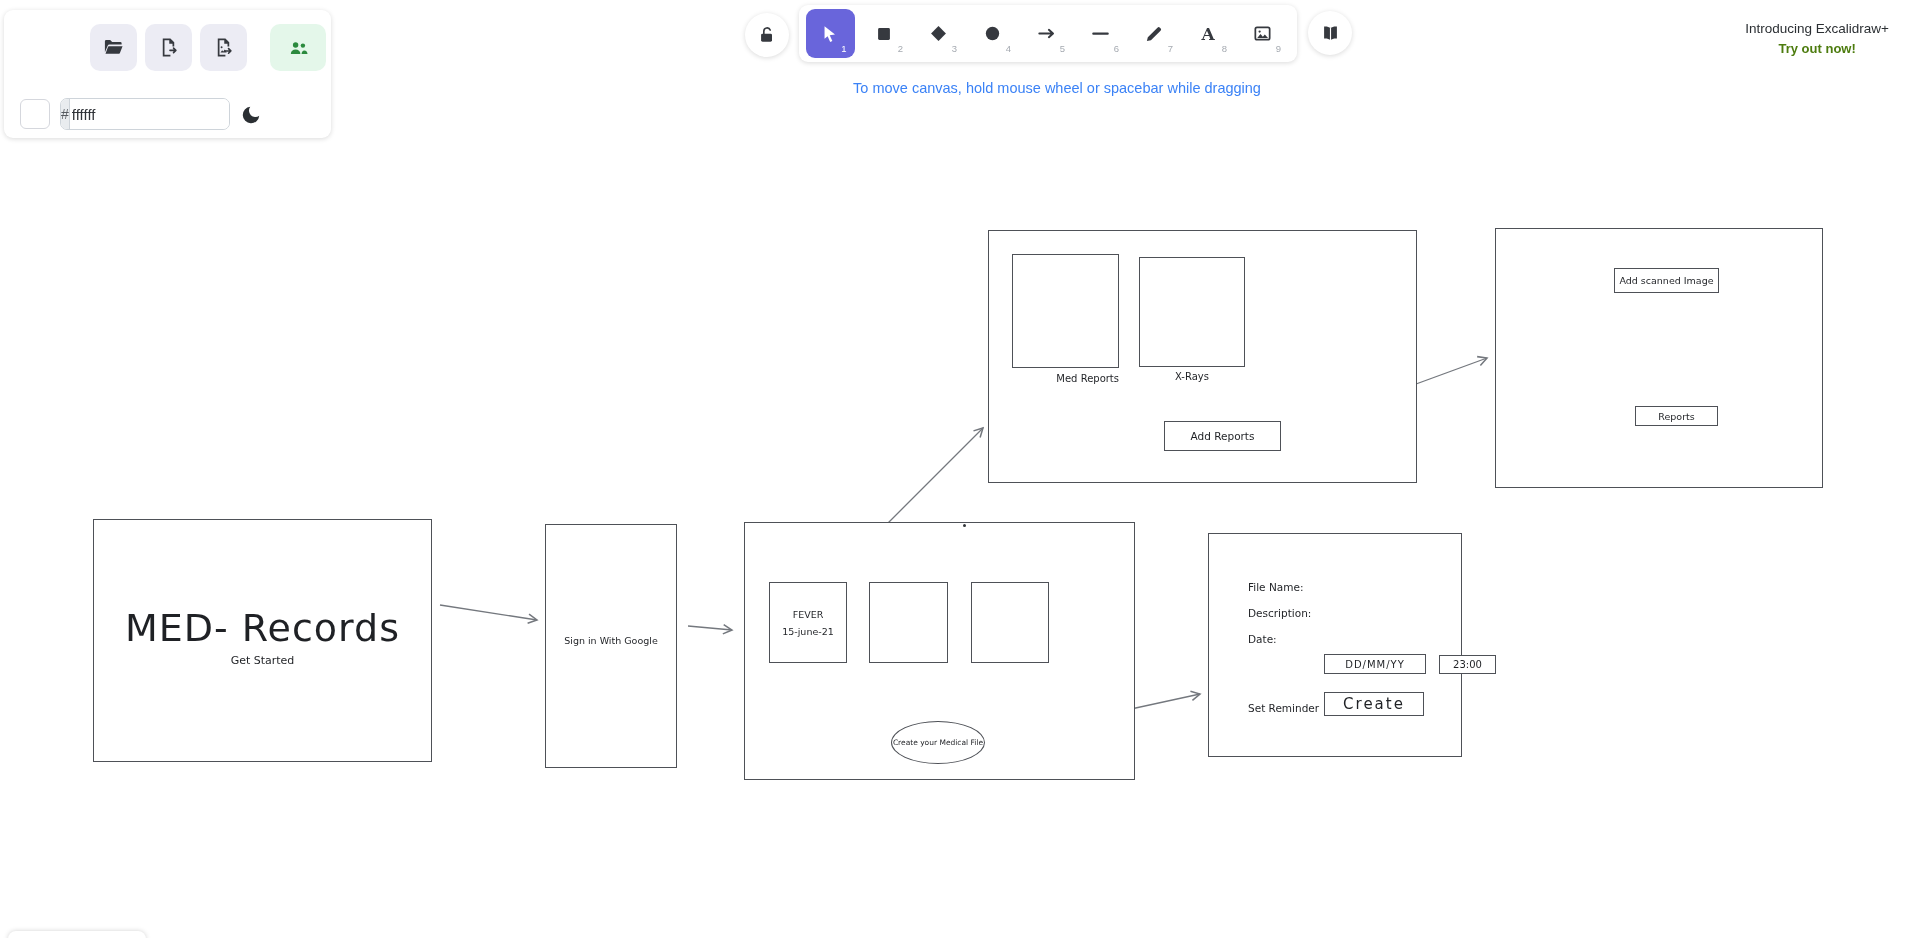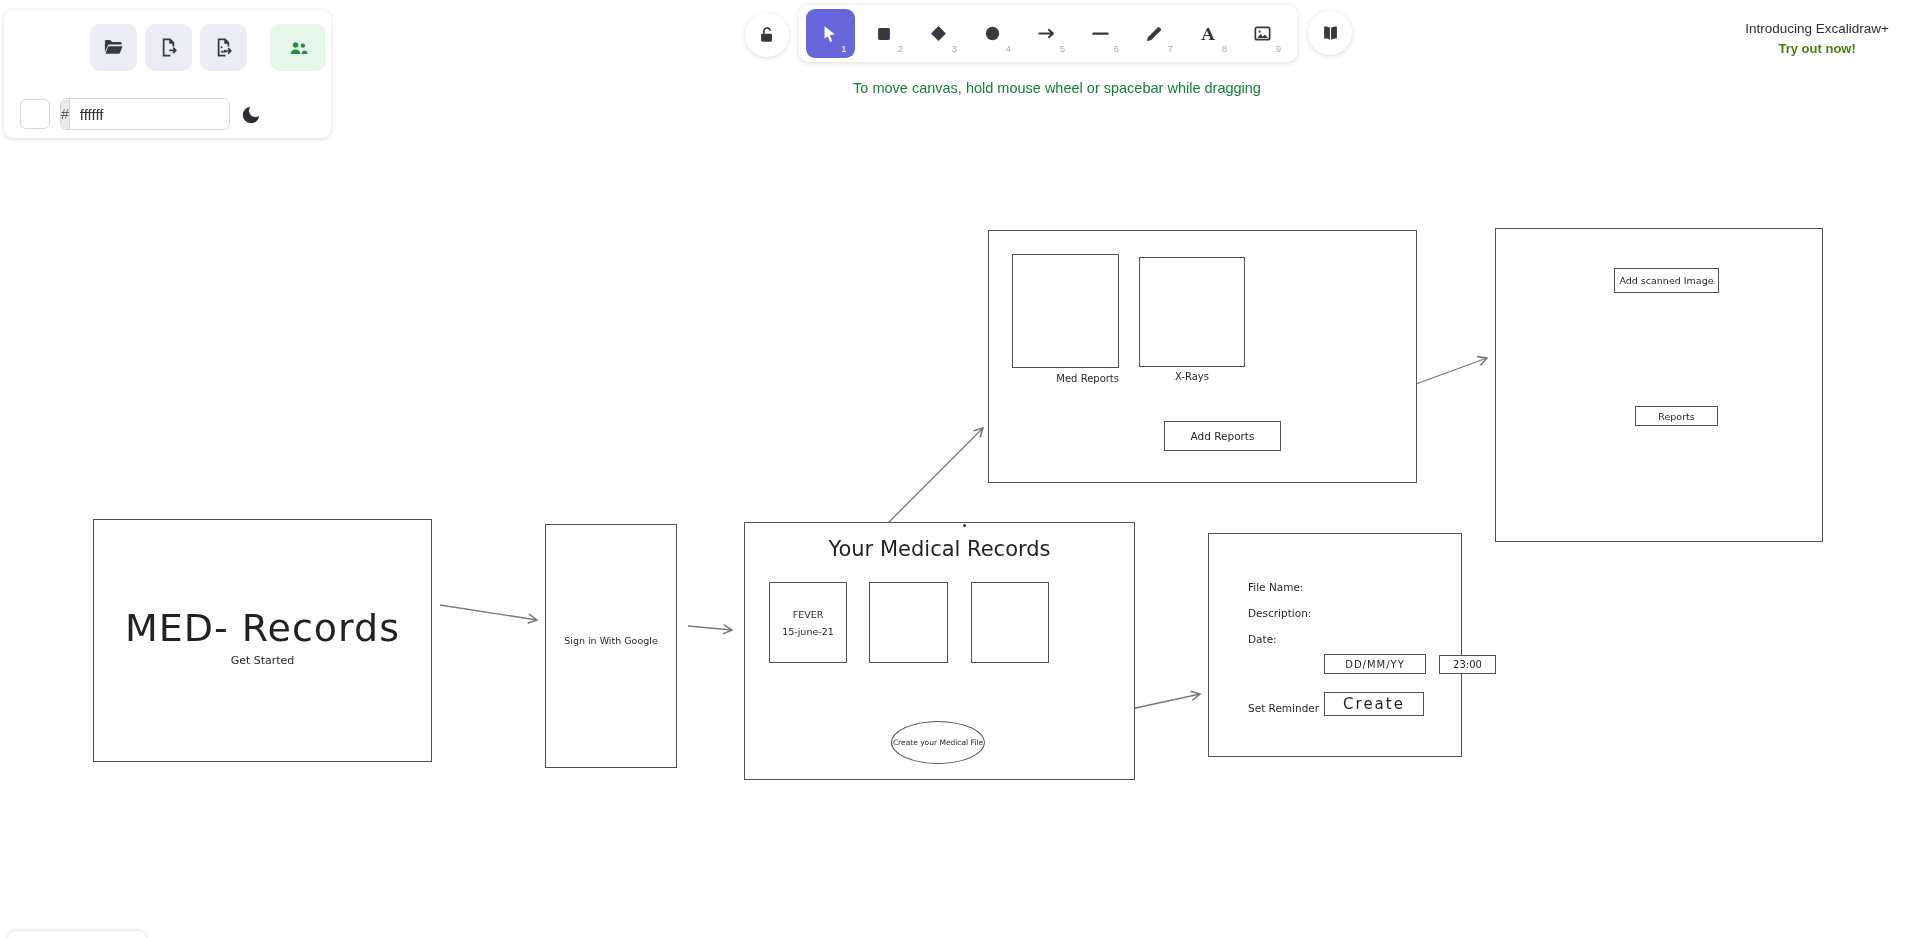--- a/index.html
+++ b/index.html
@@ -18,38 +18,38 @@
             cursor:pointer; }
   .tl-btn.green { background:#e4f7ea; width:56px; }
   .swatch { position:absolute; left:16px; top:89px; width:30px; height:30px;
             border:1px solid #d5d7dd; border-radius:6px; background:#ffffff; cursor:pointer; }
   .hexwrap { position:absolute; left:56px; top:88px; width:170px; height:32px;
              border:1px solid #ced4da; border-radius:7px; display:flex; overflow:hidden; }
   .hexhash { width:29px; background:#e9ecef; color:#555a60; font-size:14px;
              display:flex; align-items:center; justify-content:center;
              border-right:1px solid #ced4da; }
   .hexinput { flex:1; border:none; outline:none; font-size:15px; color:#2f3237;
-              padding:0 0 0 10px; font-family:"Liberation Sans",sans-serif; background:#fff; }
+              padding:0 0 0 2px; font-family:"Liberation Sans",sans-serif; background:#fff; }
   .moonbtn { position:absolute; left:233px; top:91px; width:28px; height:28px;
              display:flex; align-items:center; justify-content:center; cursor:pointer; }
 
   
   .circle-btn { position:absolute; width:44px; height:44px; border-radius:50%;
                 background:#fff; box-shadow:0 1px 5px rgba(0,0,0,.15);
                 display:flex; align-items:center; justify-content:center; cursor:pointer; }
   #toolbar { left:799px; top:5px; width:498px; height:57px; display:flex;
              align-items:center; padding:0 4px; }
   .tool { position:relative; width:54px; height:49px; border-radius:9px;
           display:flex; align-items:center; justify-content:center; cursor:pointer; }
   .tool .num { position:absolute; right:8px; bottom:4px; font-size:9.5px; color:#a5aab1; }
   .tool.active { background:#6965db; width:49px; margin:0 2.5px; }
   .tool.active .num { color:#ffffff; }
 
   #hint { position:absolute; left:1057px; top:80px; transform:translateX(-50%);
-          white-space:nowrap; font-size:14.5px; color:#15803d; }
+          white-space:nowrap; font-size:14.5px; color:#3b82f6; }
 
   #promo { position:absolute; right:28px; top:21px; text-align:center; }
   #promo .l1 { font-size:13.5px; color:#2b2f33; }
   #promo .l2 { font-size:13px; font-weight:bold; color:#4d7c0f; margin-top:5px; cursor:pointer; }
 
   #bottom-peek { position:absolute; left:8px; top:931px; width:138px; height:16px;
                  background:#fff; border-radius:8px; box-shadow:0 0 5px rgba(0,0,0,.18); }
 
   
   .wf { position:absolute; border:1.3px solid #4e5157; background:#fff;
@@ -79,21 +79,20 @@
 <div class="wf" style="left:93px; top:519px; width:339px; height:243px;">
   <div class="hand abs" style="left:0; right:0; top:86px; text-align:center; font-size:38px; letter-spacing:1px;">MED- Records</div>
   <div class="hand abs" style="left:0; right:0; top:134px; text-align:center; font-size:11px;">Get Started</div>
 </div>
 
 <div class="wf" style="left:545px; top:524px; width:132px; height:244px;">
   <div class="hand abs" style="left:0; right:0; top:110px; text-align:center; font-size:9.5px;">Sign in With Google</div>
 </div>
 
 <div class="wf" style="left:744px; top:522px; width:391px; height:258px;">
-  <div class="hand abs" style="left:0; right:0; top:14px; text-align:center; font-size:21px;">Your Medical Records</div>
   <div class="abs" style="left:218px; top:1px; width:3px; height:3px; border-radius:50%; background:#33363b;"></div>
   <div class="wf ctr" style="left:24px; top:59px; width:78px; height:81px;">
     <div class="hand" style="font-size:9.5px; line-height:17px;">
       <div>FEVER</div>
       <div>15-june-21</div>
     </div>
   </div>
   <div class="wf" style="left:124px; top:59px; width:79px; height:81px;"></div>
   <div class="wf" style="left:226px; top:59px; width:78px; height:81px;"></div>
   <div class="wf ctr" style="left:146px; top:198px; width:94px; height:43px; border-radius:50%; border-width:1.2px;">
@@ -104,21 +103,21 @@
 <div class="wf" style="left:988px; top:230px; width:429px; height:253px;">
   <div class="wf" style="left:23px; top:23px; width:107px; height:114px;"></div>
   <div class="hand abs" style="left:23px; top:142px; width:107px; text-align:right; font-size:10px;">Med Reports</div>
   <div class="wf" style="left:150px; top:26px; width:106px; height:110px;"></div>
   <div class="hand abs" style="left:150px; top:140px; width:106px; text-align:center; font-size:10px;">X-Rays</div>
   <div class="wf ctr" style="left:175px; top:190px; width:117px; height:30px;">
     <span class="hand" style="font-size:10.5px;">Add Reports</span>
   </div>
 </div>
 
-<div class="wf" style="left:1495px; top:228px; width:328px; height:314px;">
+<div class="wf" style="left:1495px; top:228px; width:328px; height:260px;">
   <div class="wf ctr" style="left:118px; top:39px; width:105px; height:25px;">
     <span class="hand" style="font-size:9.5px; white-space:nowrap;">Add scanned Image</span>
   </div>
   <div class="wf ctr" style="left:139px; top:177px; width:83px; height:20px;">
     <span class="hand" style="font-size:9.5px;">Reports</span>
   </div>
 </div>
 
 <div class="wf" style="left:1208px; top:533px; width:254px; height:224px;padding-left:32px;">
   <div class="hand abs" style="left:39px; top:47px; font-size:10.5px;">File Name:</div>

